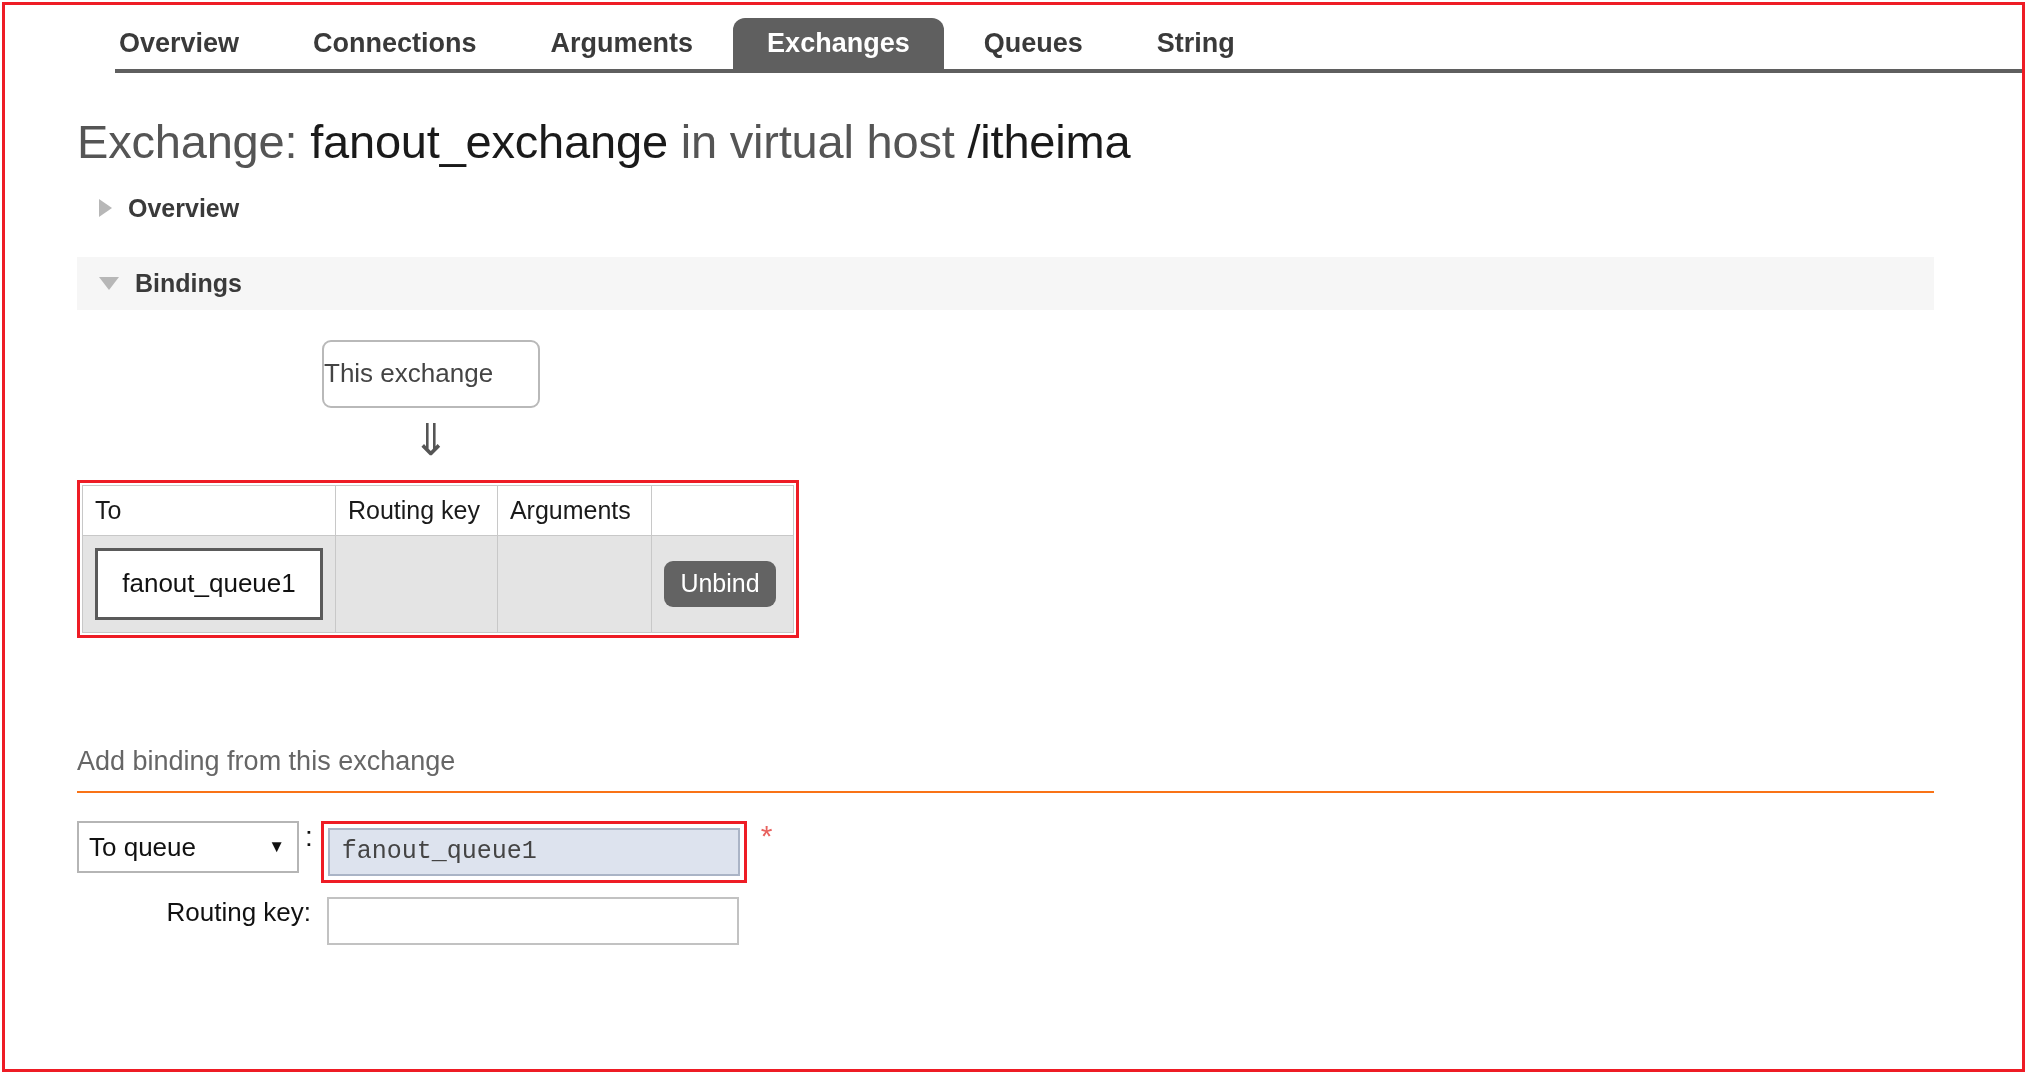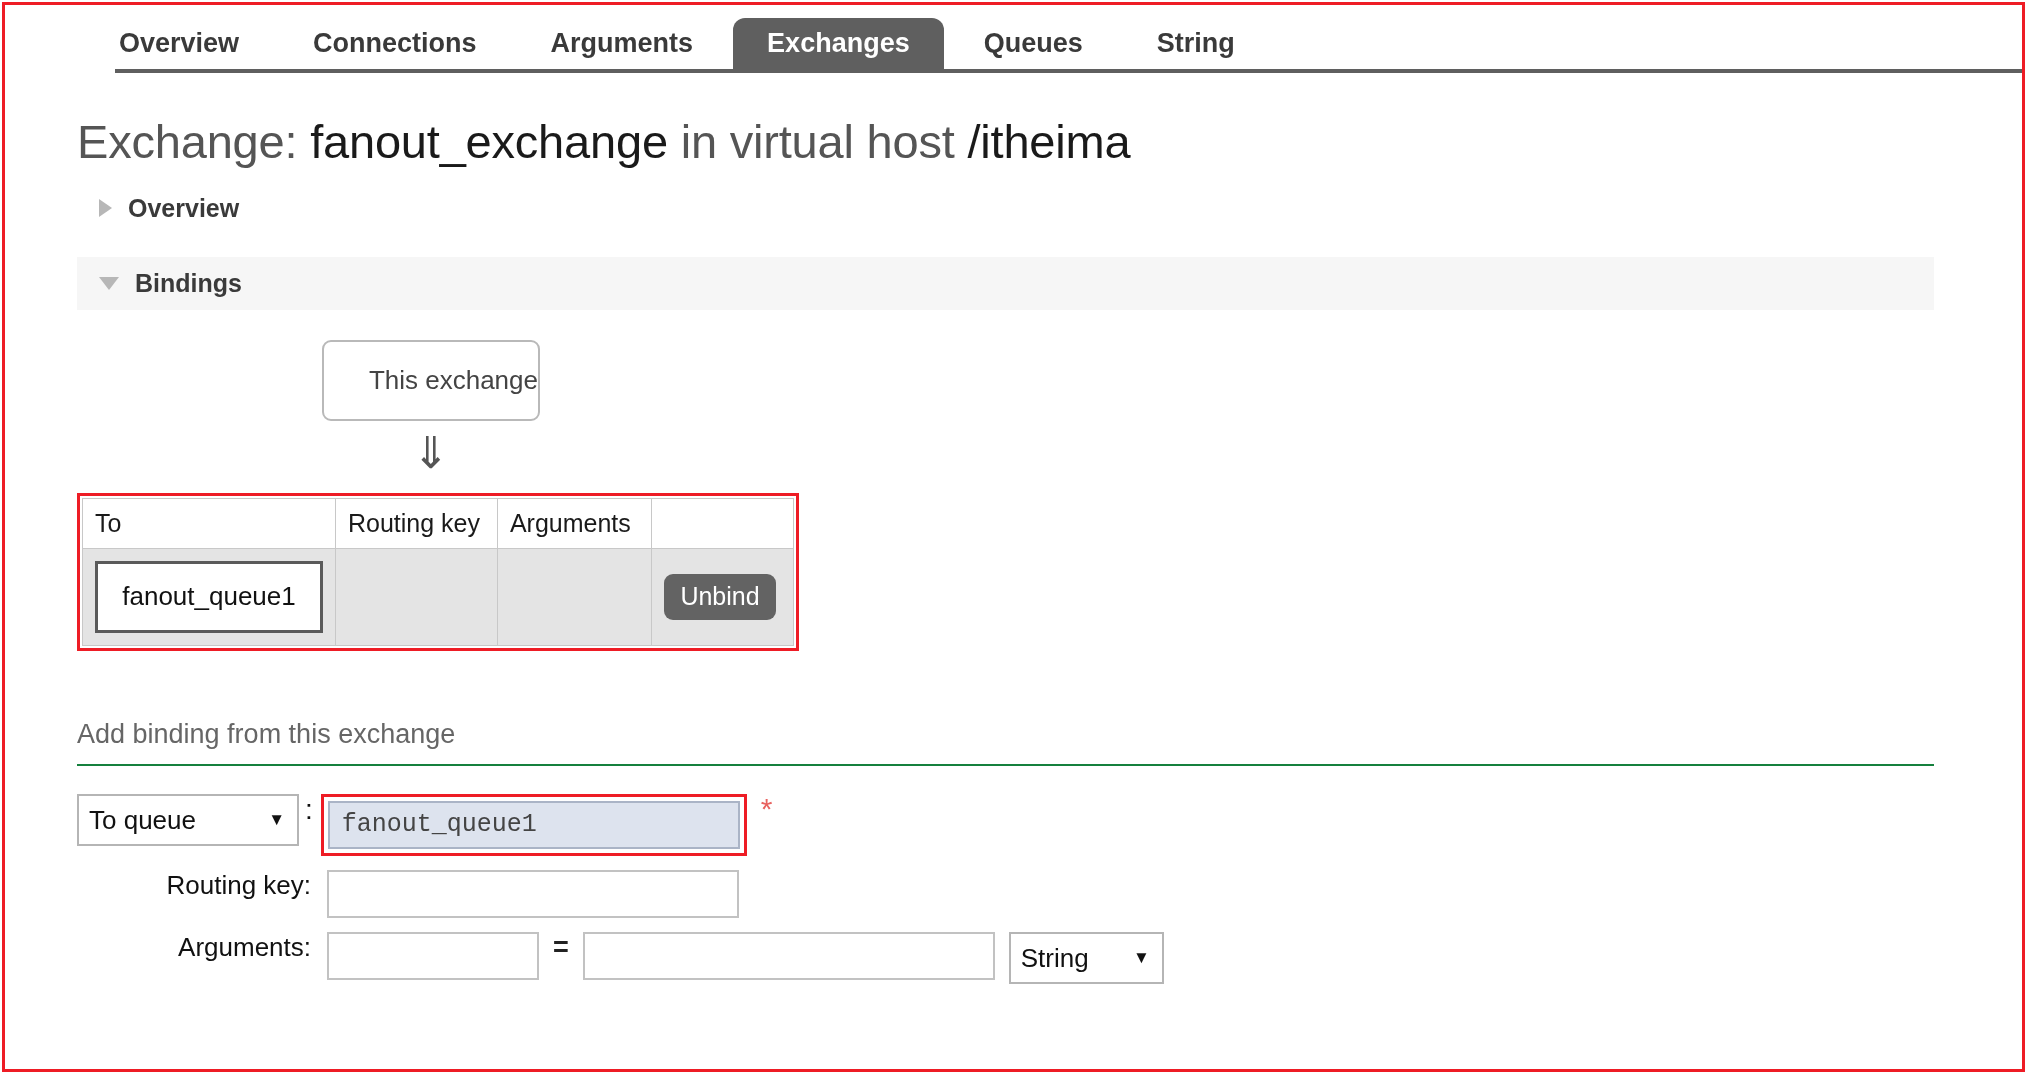--- a/index.html
+++ b/index.html
@@ -104,26 +104,26 @@
   .sec-overview { margin-top: 10px; }
   .sec-bindings { margin-top: 22px; }
 
   
   .exchange-wrap {
     margin-top: 30px;
     padding-left: 245px;
   }
   .exchange-box {
     width: 218px;
-    height: 81px;
+    height: 68px;
     border: 2px solid #b9b9b9;
     border-radius: 9px;
     display: flex;
     align-items: center;
-    justify-content: flex-end;
+    justify-content: flex-start;
     font-size: 26px;
     color: #444444;
     background: #ffffff;
   }
   .arrow-down {
     width: 218px;
     text-align: center;
     font-size: 44px;
     color: #555555;
     line-height: 1;
@@ -193,23 +193,23 @@
     font-family: "Liberation Sans", sans-serif;
     padding: 9px 16px;
     cursor: pointer;
     line-height: 1.1;
   }
 
   
   .form-title {
     font-size: 27px;
     color: #666666;
-    margin-top: 68px;
+    margin-top: 108px;
     padding-bottom: 14px;
-    border-bottom: 2px solid #15803d;
+    border-bottom: 2px solid #f97316;
     width: calc(100% - 72px);
   }
 
   .form-rows { margin-top: 28px; }
   .form-row {
     display: flex;
     align-items: flex-start;
     margin-bottom: 14px;
   }
 
@@ -380,30 +380,16 @@
           <input class="txt filled" type="text" value="fanout_queue1" style="">
         </span>
         <span class="req-star">*</span>
       </div>
 
       <div class="form-row">
         <div class="label-col">Routing key:</div>
         <input class="txt" type="text" value="" style="">
       </div>
 
-      <div class="form-row">
-        <div class="label-col">Arguments:</div>
-        <input class="txt arg-key" type="text" value="" style="">
-        <span class="eq-sign">=</span>
-        <input class="txt arg-value" type="text" value="" style="">
-        <div class="sel-wrap" style="margin-left:14px;">
-          <select class="sel sel-type">
-            <option>String</option>
-            <option>Number</option>
-            <option>Boolean</option>
-            <option>List</option>
-          </select>
-        </div>
-      </div>
 
     </div>
   </div>
 </div>
 
 </body></html>

